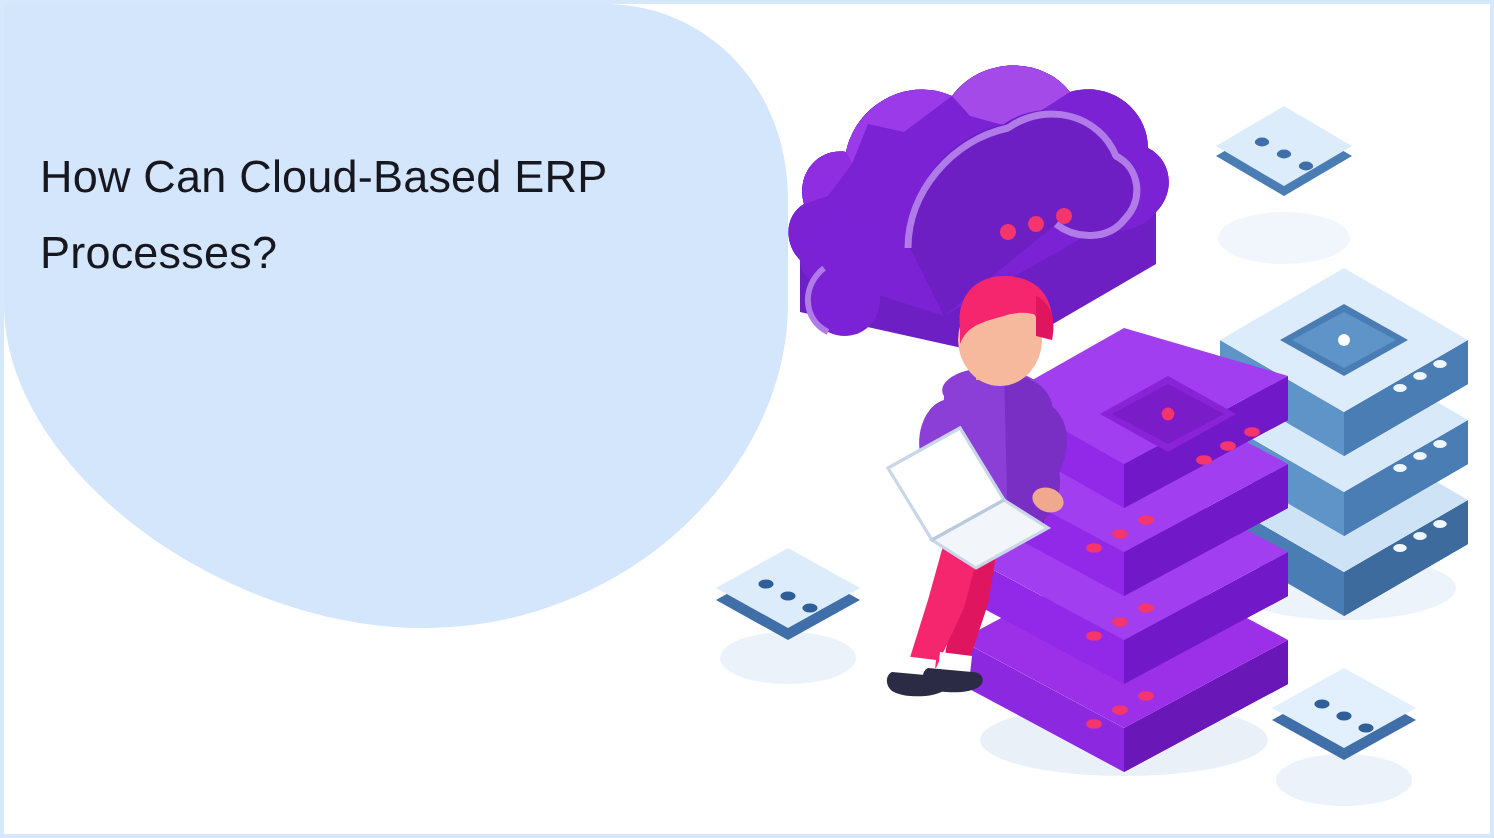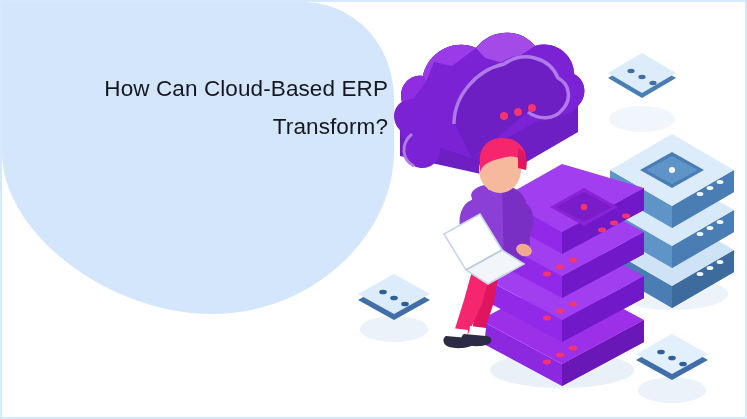--- a/index.html
+++ b/index.html
@@ -22,26 +22,25 @@
   #art {
     position: absolute;
     left: 0;
     top: 0;
     width: 747px;
     height: 419px;
     display: block;
   }
   #headline {
     position: absolute;
-    left: 34px;
+    left: 18px;
     top: 68px;
     width: 352px;
     z-index: 5;
     pointer-events: none;
-    text-align: right;
   }
   #headline .line {
     font-size: 22.5px;
     line-height: 38px;
     color: #17171f;
     letter-spacing: 0.1px;
     white-space: nowrap;
     font-weight: 400;
   }
 </style>
@@ -227,16 +226,16 @@
         <path d="M670,332 L706,352 L670,372 L634,352 Z" fill="#e2effc"></path>
         <ellipse cx="659" cy="350" rx="3.8" ry="2.3" fill="#2f5f99"></ellipse>
         <ellipse cx="670" cy="356" rx="3.8" ry="2.3" fill="#2f5f99"></ellipse>
         <ellipse cx="681" cy="362" rx="3.8" ry="2.3" fill="#2f5f99"></ellipse>
       </g>
     </g>
   </svg>
 
   <div id="headline">
     <div class="line">How Can Cloud-Based ERP</div>
-    <div class="line">Transform?</div>
+    <div class="line">Processes?</div>
   </div>
 
 </div>
 
 </body></html>

